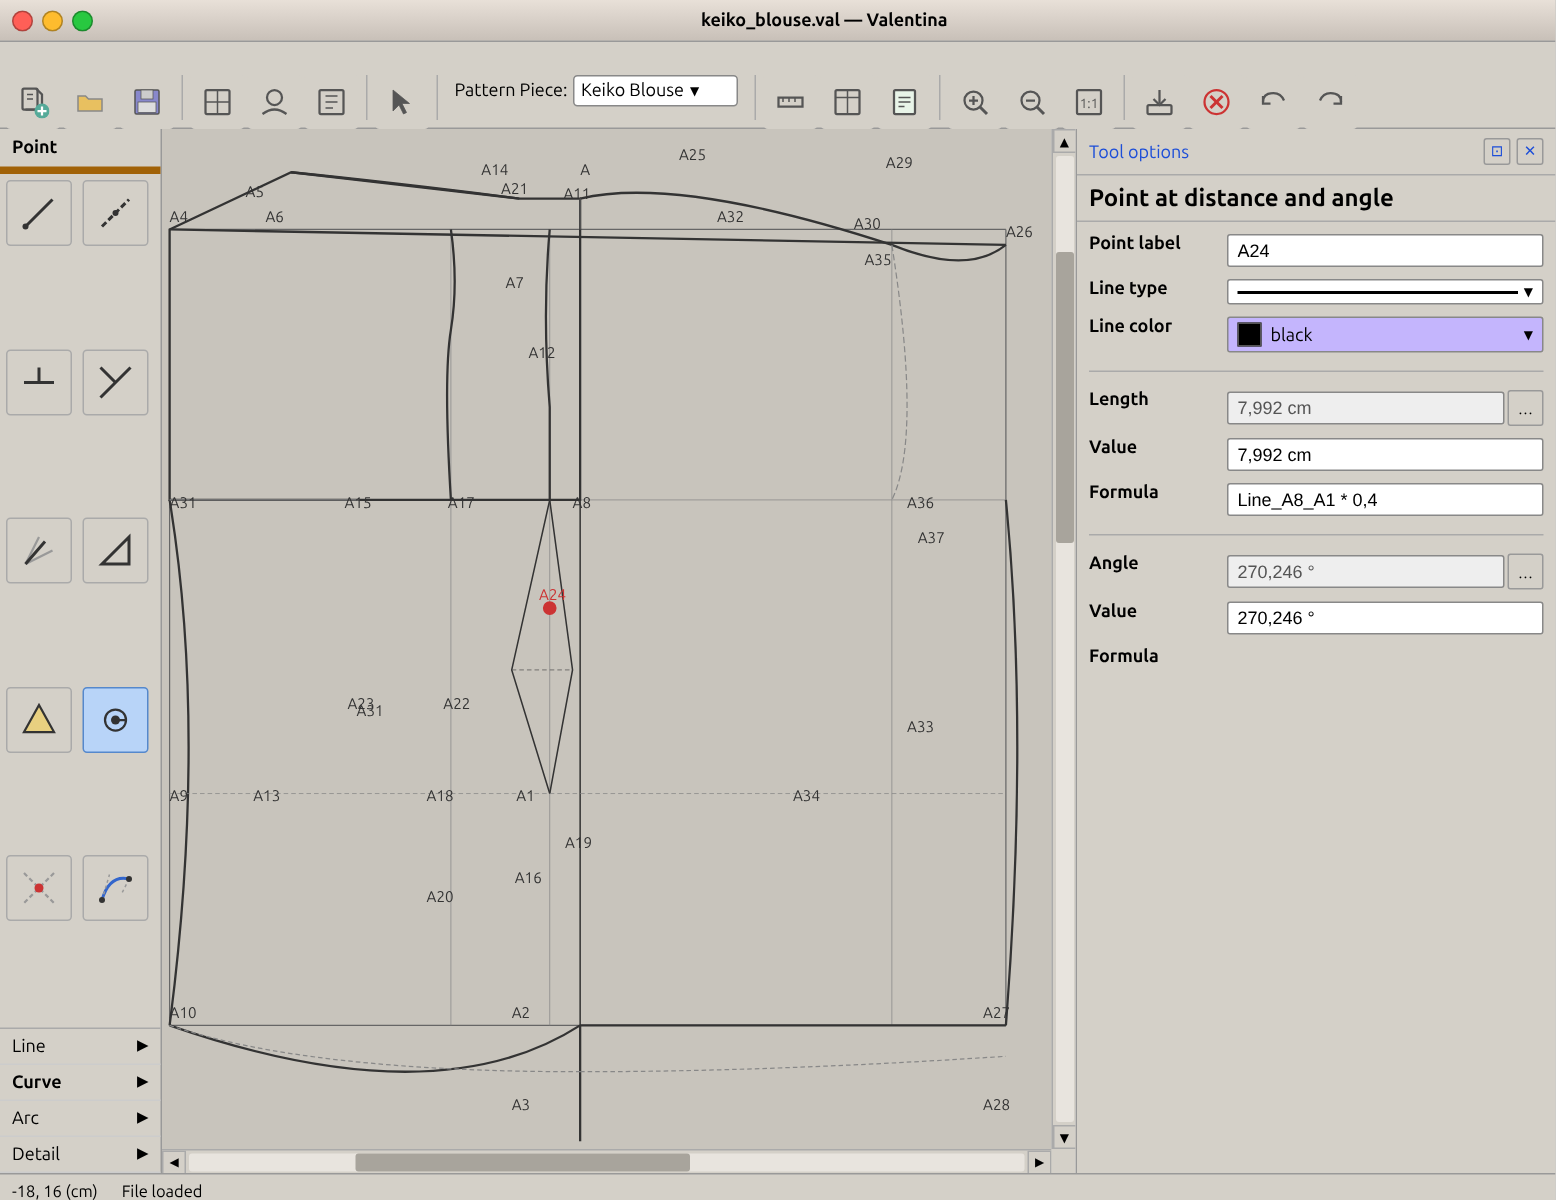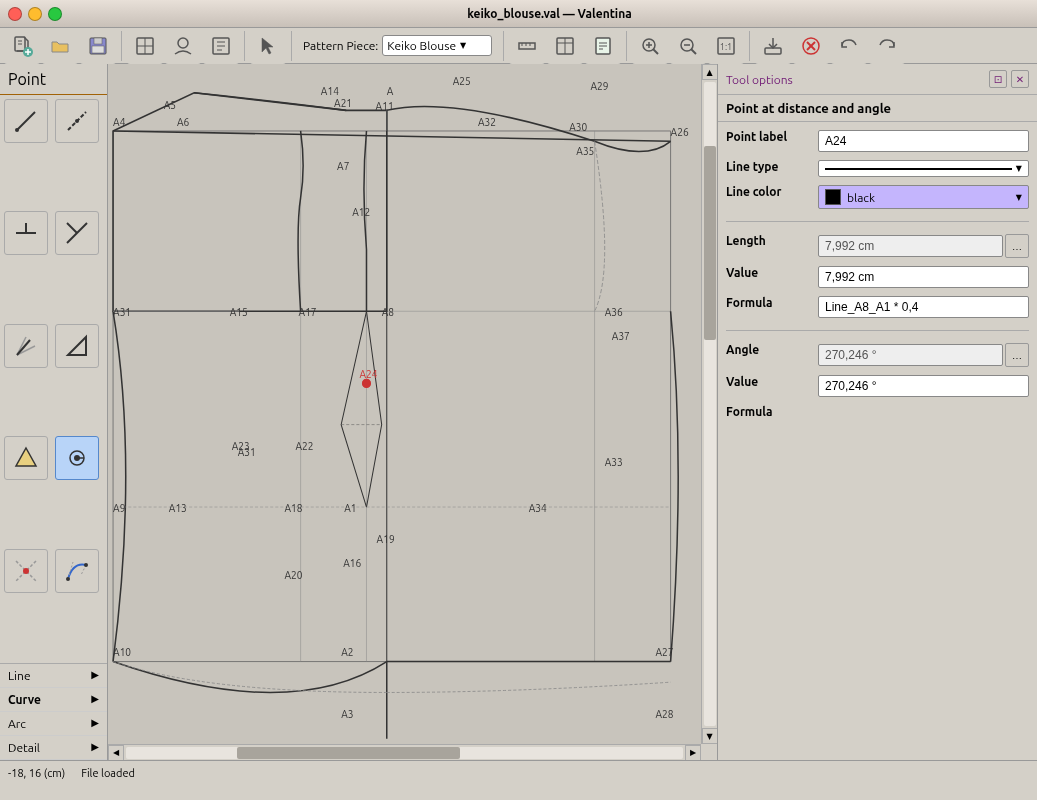--- a/index.html
+++ b/index.html
@@ -8,34 +8,34 @@
     
     #titlebar { height: 28px; background: linear-gradient(to bottom, #e8e0d8, #c8c0b8); display: flex; align-items: center; padding: 0 8px; border-bottom: 1px solid #999; }
     #window-controls { display: flex; gap: 6px; margin-right: 8px; }
     .wc-btn { width: 14px; height: 14px; border-radius: 50%; border: 1px solid rgba(0,0,0,0.3); cursor: pointer; }
     .wc-close { background: #ff5f57; }
     .wc-min { background: #febc2e; }
     .wc-max { background: #28c840; }
     #window-title { flex: 1; text-align: center; font-size: 12px; font-weight: bold; }
     
     
-    #toolbar { height: 36px; background: #d4d0c8; border-bottom: 1px solid #999; display: flex; align-items: center; padding: 0 4px; gap: 2px; }
+    #toolbar { height: 36px; background: #d4d0c8; border-bottom: 1px solid #999; display: flex; align-items: flex-start; padding: 0 4px; gap: 2px; margin-top: 22px; }
     .tb-btn { width: 36px; height: 36px; background: #d4d0c8; border: 1px solid transparent; border-radius: 3px; display: flex; align-items: center; justify-content: center; cursor: pointer; font-size: 16px; }
     .tb-separator { width: 1px; height: 30px; background: #aaa; margin: 0 3px; }
     .pattern-piece-select { display: flex; align-items: center; gap: 4px; padding: 0 6px; }
     .pattern-label { font-size: 12px; }
     .pattern-dropdown { background: #fff; border: 1px solid #888; border-radius: 3px; padding: 3px 4px; font-size: 12px; display: flex; align-items: center; gap: 4px; cursor: pointer; min-width: 110px; }
     .dropdown-arrow { font-size: 8px; }
     
     
     #main { display: flex; height: calc(800px - 28px - 52px - 24px); }
     
     
     #left-panel { width: 108px; background: #d4d0c8; border-right: 1px solid #999; display: flex; flex-direction: column; }
-    #left-panel-title { padding: 6px 8px; font-weight: normal; font-size: 16px; border-bottom: 1px solid #a16207; }
+    #left-panel-title { padding: 6px 8px; font-weight: bold; font-size: 12px; border-bottom: 5px solid #a16207; }
     #tool-grid { display: grid; grid-template-columns: 1fr 1fr; gap: 2px; padding: 4px; flex: 1; }
     .tool-btn { width: 44px; height: 44px; background: #d4d0c8; border: 1px solid #aaa; border-radius: 3px; display: flex; align-items: center; justify-content: center; cursor: pointer; font-size: 18px; }
     .tool-btn.active { background: #b8d4f8; border-color: #5588cc; }
     
     
     #tool-categories { border-top: 1px solid #aaa; }
     .tool-cat { padding: 5px 8px; font-size: 12px; cursor: pointer; display: flex; align-items: flex-start; justify-content: space-between; border-bottom: 1px solid #ccc; }
     .cat-arrow { font-size: 10px; }
     
     
@@ -47,22 +47,22 @@
     #v-scrollbar { position: absolute; right: 0; top: 0; bottom: 16px; width: 16px; background: #d4d0c8; border-left: 1px solid #aaa; display: flex; flex-direction: column; align-items: center; }
     .scroll-track { flex: 1; background: #e8e4de; margin: 2px; border-radius: 2px; position: relative; width: 12px; }
     .scroll-thumb { background: #a8a49c; border-radius: 2px; position: absolute; }
     .scroll-btn { width: 16px; height: 16px; background: #d4d0c8; border: 1px solid #aaa; display: flex; align-items: center; justify-content: center; font-size: 8px; cursor: pointer; flex-shrink: 0; }
     #h-scrollbar .scroll-track { height: 12px; width: auto; flex: 1; }
     #h-scrollbar .scroll-thumb { width: 40%; height: 100%; left: 20%; }
     #v-scrollbar .scroll-thumb { height: 30%; width: 100%; top: 10%; }
     
     
     #right-panel { width: 320px; background: #d4d0c8; border-left: 1px solid #999; display: flex; flex-direction: column; }
-    #tool-options-header { padding: 6px 8px; font-size: 12px; color: #701a75; display: flex; align-items: center; justify-content: space-between; border-bottom: 1px solid #aaa; }
-    #tool-options-title { font-size: 13px; font-weight: bold; padding: 6px 8px; border-bottom: 1px solid #aaa; }
+    #tool-options-header { padding: 6px 8px; font-size: 12px; color: #1d4ed8; display: flex; align-items: center; justify-content: space-between; border-bottom: 1px solid #aaa; }
+    #tool-options-title { font-size: 16px; font-weight: bold; padding: 6px 8px; border-bottom: 1px solid #aaa; }
     .right-panel-icons { display: flex; gap: 4px; }
     .rp-icon { width: 18px; height: 18px; background: #d4d0c8; border: 1px solid #999; border-radius: 2px; display: flex; align-items: center; justify-content: center; font-size: 10px; cursor: pointer; }
     
     
     #tool-form { padding: 8px; display: flex; flex-direction: column; gap: 8px; }
     .form-row { display: flex; align-items: flex-start; gap: 12px; }
     .form-label { width: 80px; font-size: 12px; font-weight: bold; flex-shrink: 0; }
     .form-input { flex: 1; background: #fff; border: 1px solid #888; border-radius: 2px; padding: 3px 6px; font-size: 12px; outline: none; }
     .line-type-select { flex: 1; background: #fff; border: 1px solid #888; border-radius: 2px; padding: 3px 6px; font-size: 12px; display: flex; align-items: center; justify-content: space-between; cursor: pointer; }
     .line-preview { height: 2px; background: #000; flex: 1; margin-right: 4px; }

